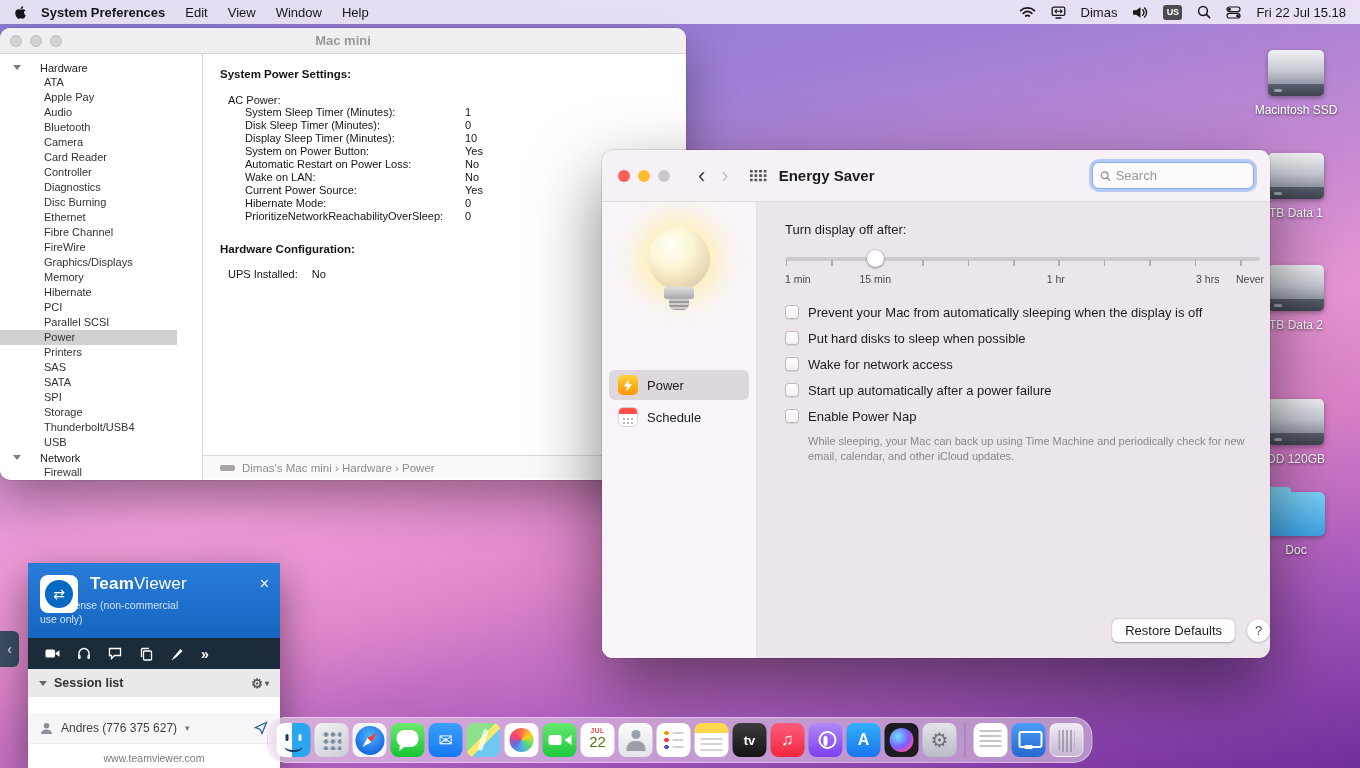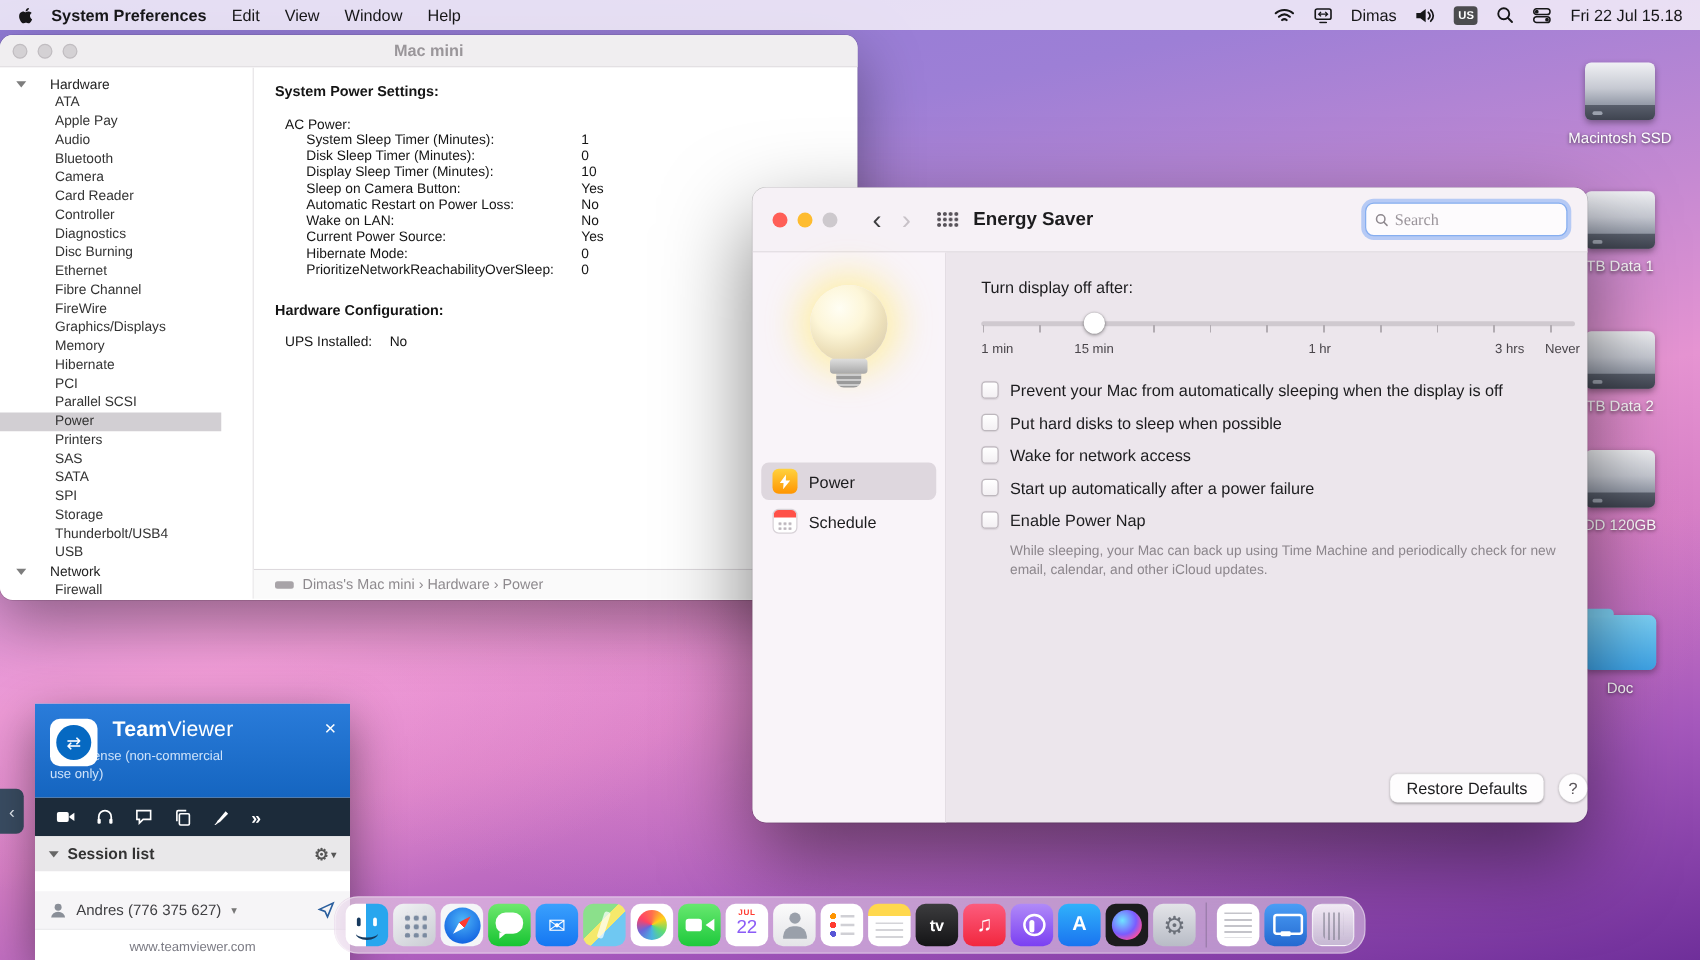--- a/index.html
+++ b/index.html
@@ -81,21 +81,21 @@
   .tl-red { background:#ff5f57; } .tl-yellow { background:#febc2f; } .tl-gray { background:#cdc9cd; }
   .nav-ch { font-size:22px; line-height:1; color:#3e3e40; margin-left:20px; }
   .nav-ch.disabled { color:#c8c2c8; margin-left:16px; }
   .grid-icon { width:18px; height:13px; margin-left:20px;
     background-image:radial-gradient(circle,#58535a 1.4px,transparent 1.7px); background-size:4.6px 4.4px; }
   .en-title { font-size:15px; font-weight:bold; color:#1c1c1e; margin-left:12px; }
   .search { margin-left:auto; width:162px; height:27px; border:1px solid #86aef0; border-radius:7px;
     background:#fdfbfd; box-shadow:0 0 0 3px rgba(104,156,245,0.45); display:flex; align-items:center;
     padding:0 7px; gap:5px; }
   .search input { border:none; outline:none; background:transparent; width:100%;
-    font-size:13px; color:#333; font-family:Liberation Serif, serif; }
+    font-size:13px; color:#333; font-family:Liberation Sans, sans-serif; }
   .search input::placeholder { color:#9b959b; }
   .en-body { flex:1; display:flex; }
   .en-side { width:155px; background:#f9f4f9; border-right:1px solid #e3dde3; position:relative; flex:none; }
   .bulb { width:70px; margin:26px auto 0; }
   .bulb-glass { width:62px; height:62px; margin:0 auto; border-radius:50%;
     background:radial-gradient(circle at 38% 30%, #fffef4 0%, #fdf6d8 35%, #ecdfb9 62%, #d9cdb2 85%, #cfc4ac 100%);
     box-shadow:0 0 28px 9px rgba(255,238,150,0.8); }
   .bulb-neck { width:30px; height:12px; margin:-3px auto 0; position:relative; z-index:2;
     background:linear-gradient(180deg,#dedede,#a8a8a8); border-radius:3px; }
   .bulb-base { width:20px; height:11px; margin:0 auto; border-radius:0 0 6px 6px;
@@ -200,21 +200,21 @@
   .dk-photos { background:#fff; }
   .dk-photos::after { content:""; position:absolute; inset:5px; border-radius:50%;
     background:conic-gradient(#ff5e3a,#ffcc00,#4cd964,#34aadc,#5856d6,#ff2d55,#ff5e3a); opacity:0.9; }
   .dk-facetime { background:linear-gradient(180deg,#67e86f,#1ec93c); }
   .dk-facetime::after { content:""; position:absolute; left:6px; top:12px; width:13px; height:10px;
     background:#fff; border-radius:2.5px; }
   .dk-facetime::before { content:""; position:absolute; right:5px; top:12px; width:0; height:0;
     border-right:7px solid #fff; border-top:5px solid transparent; border-bottom:5px solid transparent; }
   .dk-calendar { background:#fff; display:flex; flex-direction:column; align-items:center; }
   .cal-m { font-size:6.5px; font-weight:bold; color:#ff3b30; margin-top:4px; letter-spacing:0.5px; }
-  .cal-d { font-size:15px; color:#8b5cf6; line-height:1.1; }
+  .cal-d { font-size:15px; color:#4d7c0f; line-height:1.1; }
   .dk-contacts { background:linear-gradient(180deg,#fbfbfb,#e4e4e8); }
   .dk-contacts::before { content:""; position:absolute; left:13px; top:7px; width:9px; height:9px;
     border-radius:50%; background:#9aa0aa; }
   .dk-contacts::after { content:""; position:absolute; left:8px; top:18px; width:19px; height:10px;
     border-radius:8px 8px 0 0; background:#9aa0aa; }
   .dk-reminders { background:#fff; }
   .dk-reminders::after { content:""; position:absolute; inset:6px;
     background:
       radial-gradient(circle 2.5px at 4px 4px,#ff9500 98%,transparent),
       radial-gradient(circle 2.5px at 4px 11px,#ff3b30 98%,transparent),
@@ -313,21 +313,21 @@
   <div>Macintosh SSD</div>
 </div>
 <div class="dt-icon" style="top:153px;">
   <div class="drive"></div>
   <div>TB Data 1</div>
 </div>
 <div class="dt-icon" style="top:265px;text-align:center;">
   <div class="drive"></div>
   <div>TB Data 2</div>
 </div>
-<div class="dt-icon" style="top:360px;">
+<div class="dt-icon" style="top:399px;">
   <div class="drive"></div>
   <div>DD 120GB</div>
 </div>
 <div class="dt-icon" style="top:486px;">
   <div class="folder"></div>
   <div>Doc</div>
 </div>
 
 <div class="win-sys">
   <div class="sys-titlebar">
@@ -385,21 +385,21 @@
         </div>
       <div class="kv-row">
           <span class="k">Disk Sleep Timer (Minutes):</span>
           <span class="v">0</span>
         </div>
       <div class="kv-row">
           <span class="k">Display Sleep Timer (Minutes):</span>
           <span class="v">10</span>
         </div>
       <div class="kv-row">
-          <span class="k">Sleep on Camera Button:</span>
+          <span class="k">System on Power Button:</span>
           <span class="v">Yes</span>
         </div>
       <div class="kv-row">
           <span class="k">Automatic Restart on Power Loss:</span>
           <span class="v">No</span>
         </div>
       <div class="kv-row">
           <span class="k">Wake on LAN:</span>
           <span class="v">No</span>
         </div>

